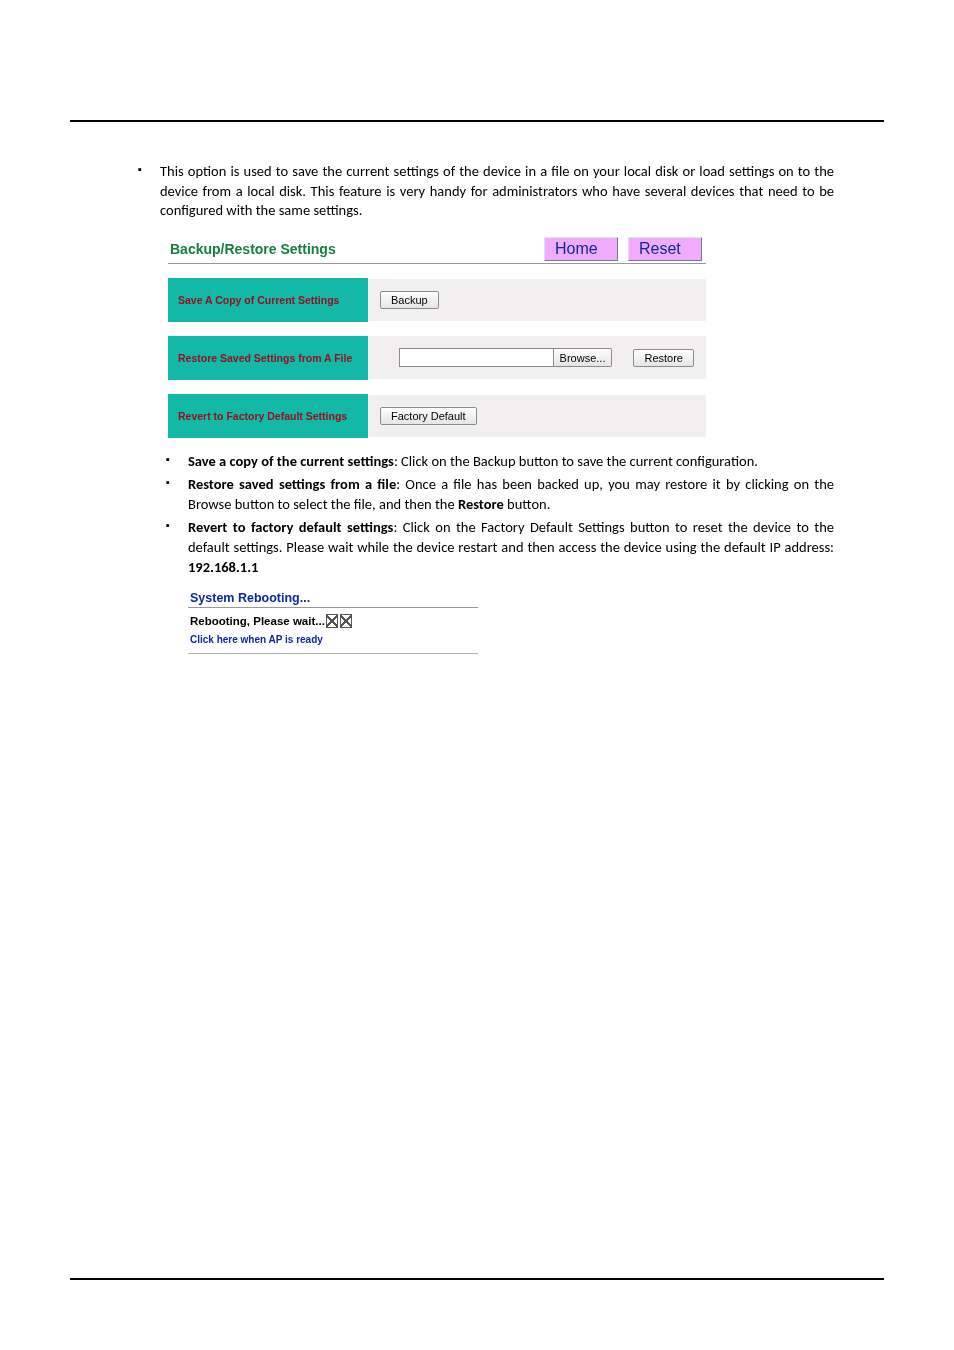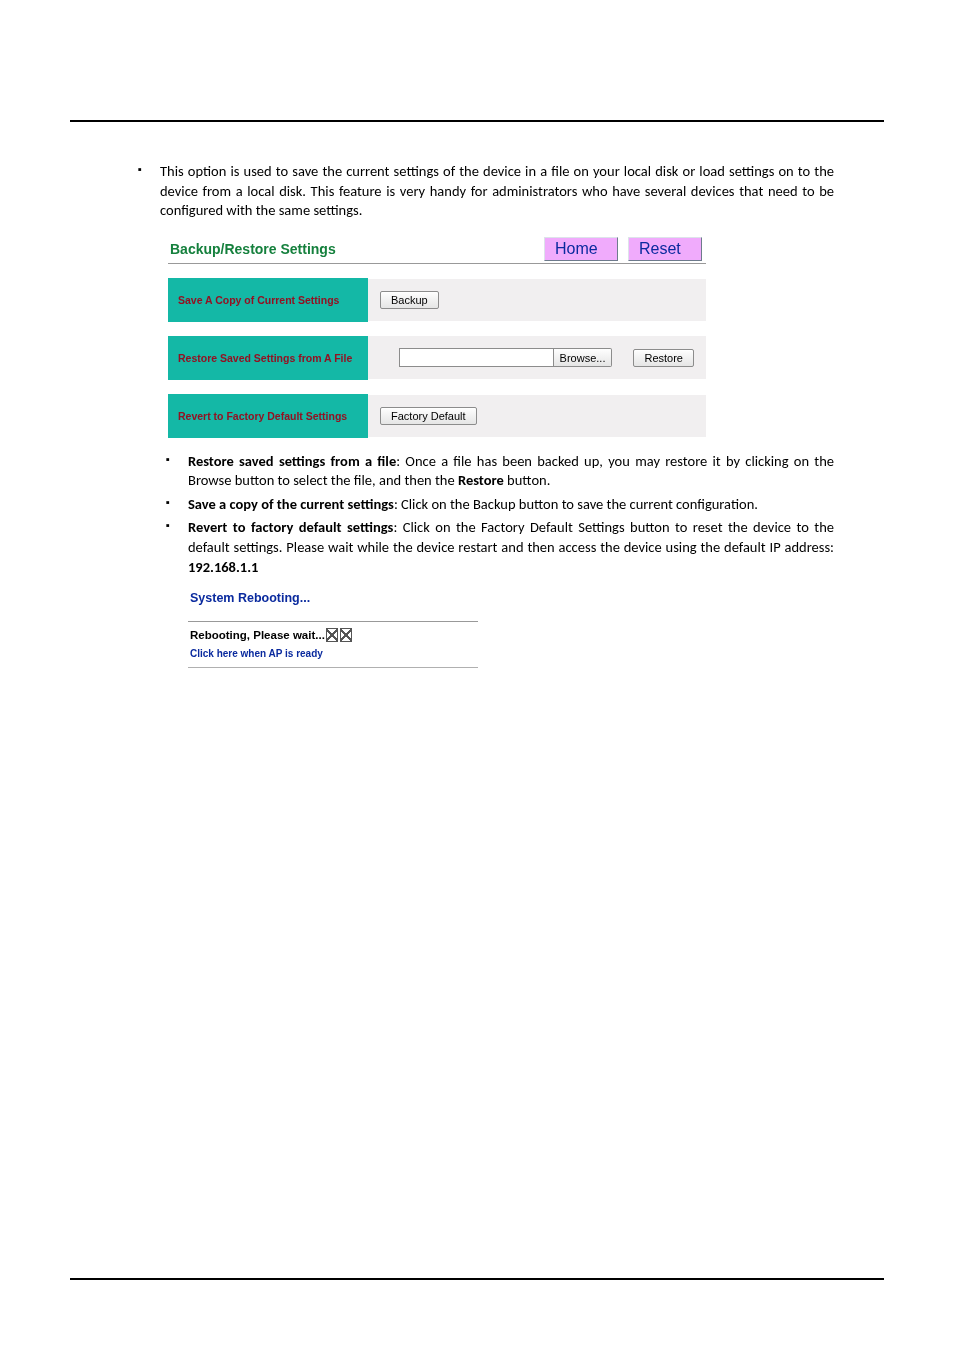--- a/index.html
+++ b/index.html
@@ -162,21 +162,21 @@
   
   .reboot-panel {
     width: 290px;
     margin: 14px 0 0 28px;
     font-family: Verdana, Arial, sans-serif;
   }
   .reboot-title {
     color: #0a2a9e;
     font-weight: bold;
     font-size: 12.5px;
-    padding: 0 2px 16px 2px;
+    padding: 0 2px 2px 2px;
     border-bottom: 1px solid #999;
   }
   .reboot-line2 {
     font-size: 11.5px;
     font-weight: bold;
     color: #000;
     padding: 6px 2px 2px 2px;
     display: flex;
     align-items: center;
     gap: 1px;
@@ -259,24 +259,24 @@
               <button class="ui-btn">Factory Default</button>
             </div>
           </div>
 
         </div>
       </div>
     </div>
 
     <ul class="doc-list">
       <li>
-        <span class="bold">Restore saved settings from a file</span><span>: Once a file has been backed up, you may restore it by clicking on the Browse button to select the file, and then the </span><span class="bold">Restore</span><span> button.</span>
+        <span class="bold">Save a copy of the current settings</span><span>: Click on the Backup button to save the current configuration.</span>
       </li>
       <li>
-        <span class="bold">Save a copy of the current settings</span><span>: Click on the Backup button to save the current configuration.</span>
+        <span class="bold">Restore saved settings from a file</span><span>: Once a file has been backed up, you may restore it by clicking on the Browse button to select the file, and then the </span><span class="bold">Restore</span><span> button.</span>
       </li>
       <li>
         <span class="bold">Revert to factory default settings</span><span>: Click on the Factory Default Settings button to reset the device to the default settings. Please wait while the device restart and then access the device using the default IP address: </span><span class="bold">192.168.1.1</span>
       </li>
     </ul>
 
     <div class="reboot-panel">
       <div class="reboot-title">System Rebooting...</div>
       <div class="reboot-line2">
         <span>Rebooting, Please wait...</span>

